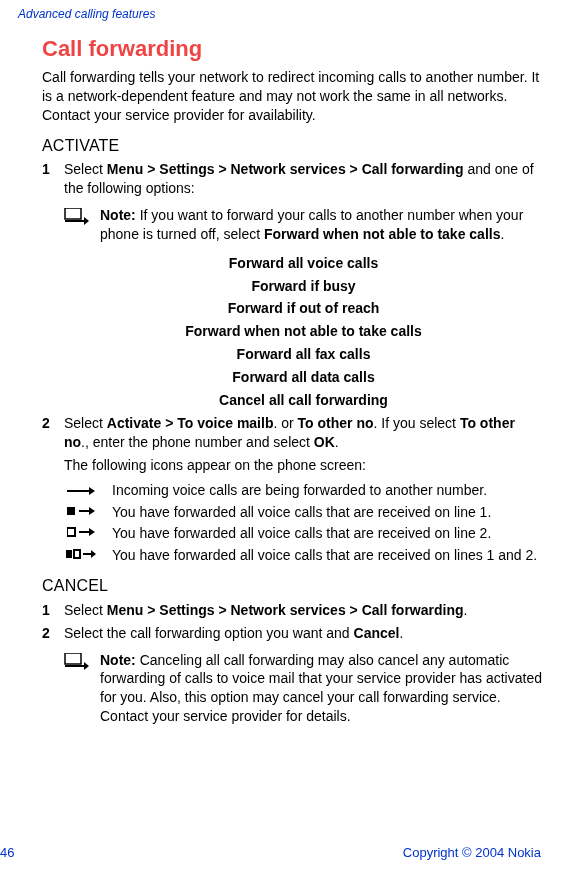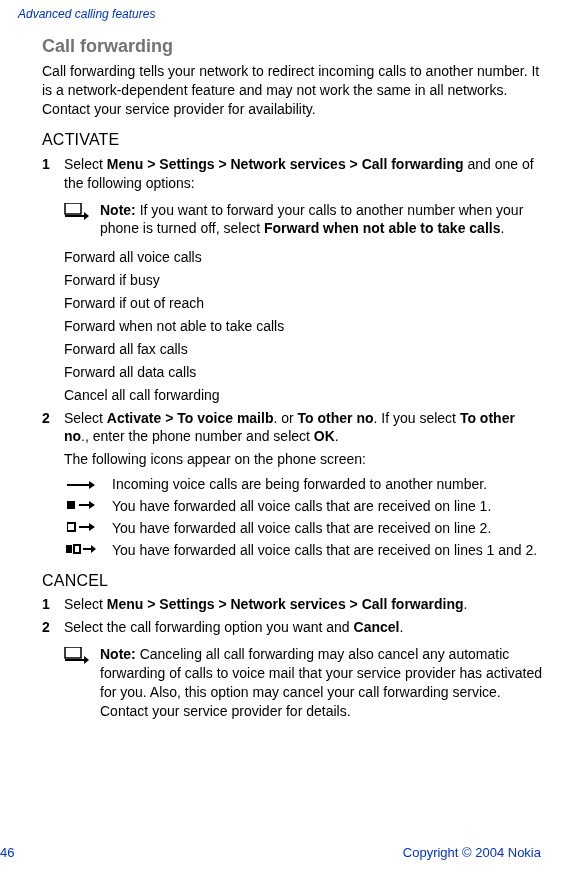--- a/index.html
+++ b/index.html
@@ -14,22 +14,22 @@
       line-height: 1.35;
       color: #000;
     }
     .header {
       color: #0033cc;
       font-style: italic;
       font-size: 12px;
       margin-bottom: 12px;
     }
     .section-title {
-      color: #737373;
-      font-size: 18px;
+      color: #ef4444;
+      font-size: 22px;
       font-weight: bold;
       margin: 6px 0 4px 24px;
     }
     .intro {
       margin: 2px 0 10px 24px;
     }
     .sub-heading {
       font-weight: normal;
       font-size: 16px;
       margin: 10px 0 4px 24px;
@@ -56,21 +56,22 @@
     .note-icon {
       width: 26px;
       flex-shrink: 0;
       margin-top: 2px;
     }
     .note-text {
       flex: 1;
     }
     .option-list div {
       margin: 4px 0 4px 46px;
-      font-weight: normal;
+      font-weight: bold;
+      text-align: center;
     }
     .icon-row {
       display: flex;
       align-items: flex-start;
       margin: 3px 0 3px 46px;
       gap: 14px;
     }
     .icon-cell {
       width: 34px;
       flex-shrink: 0;

